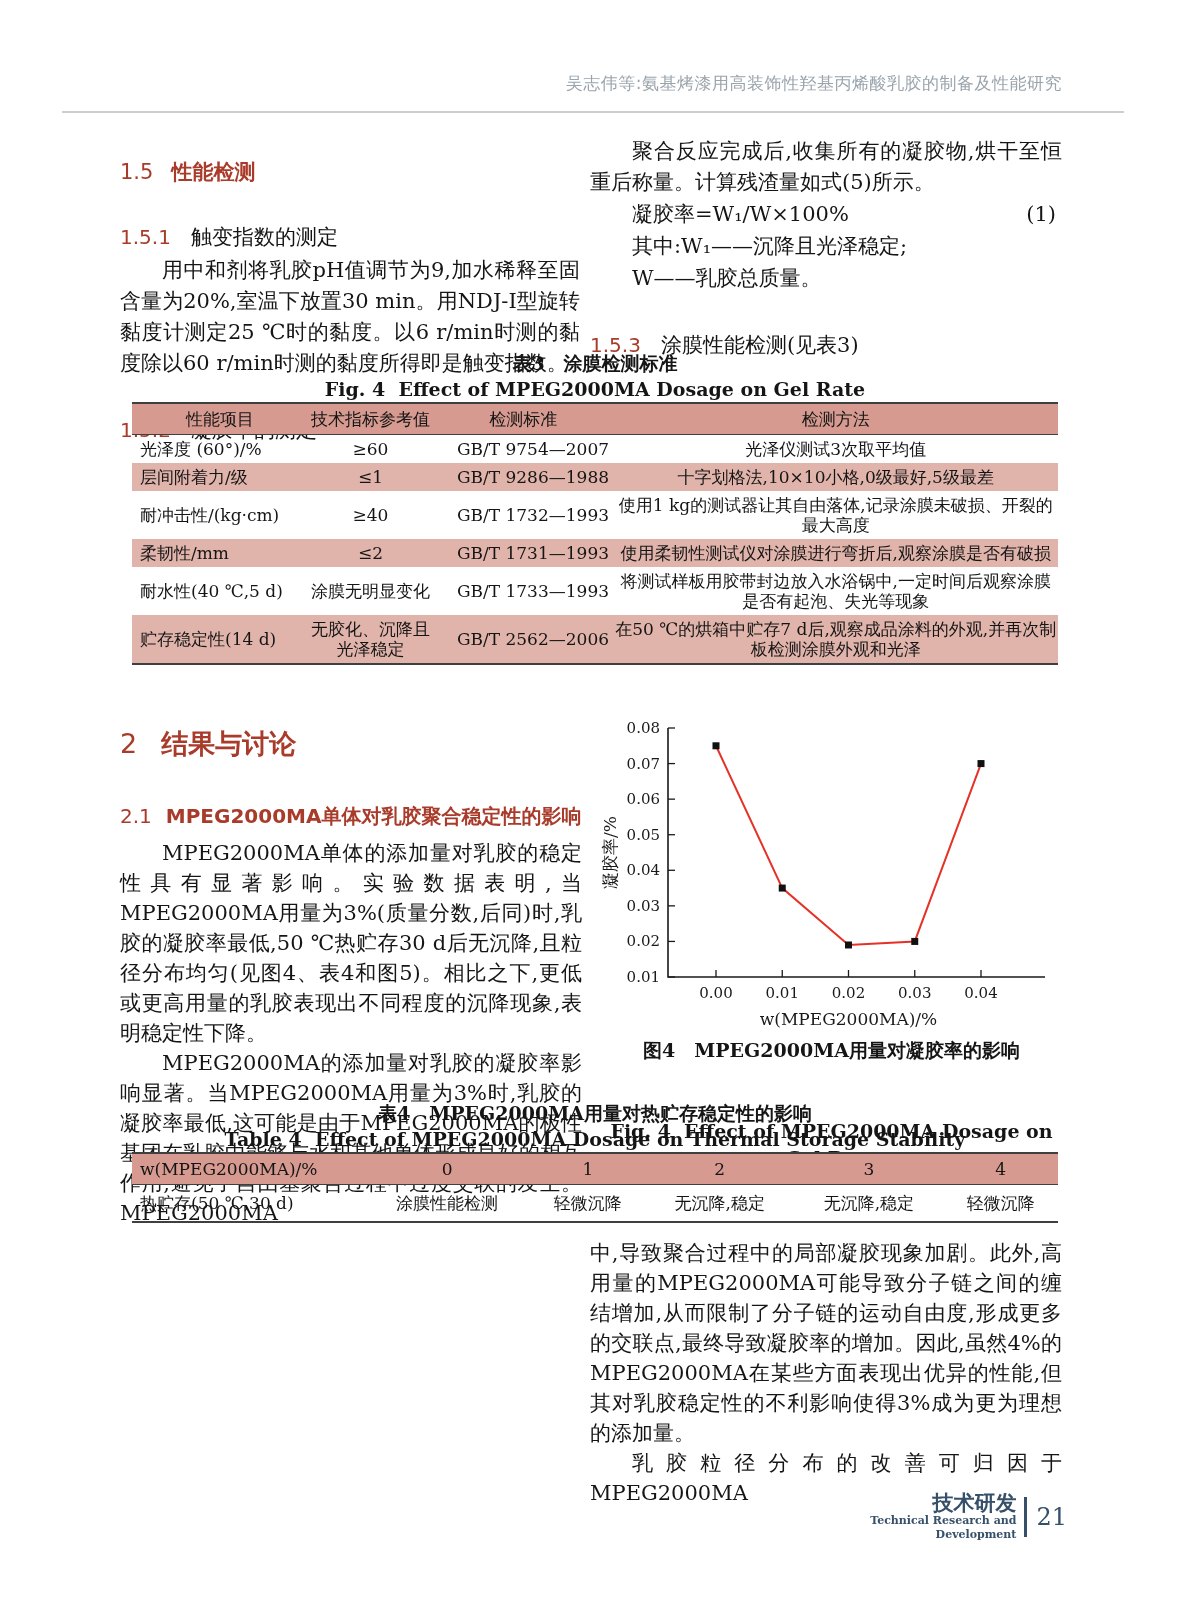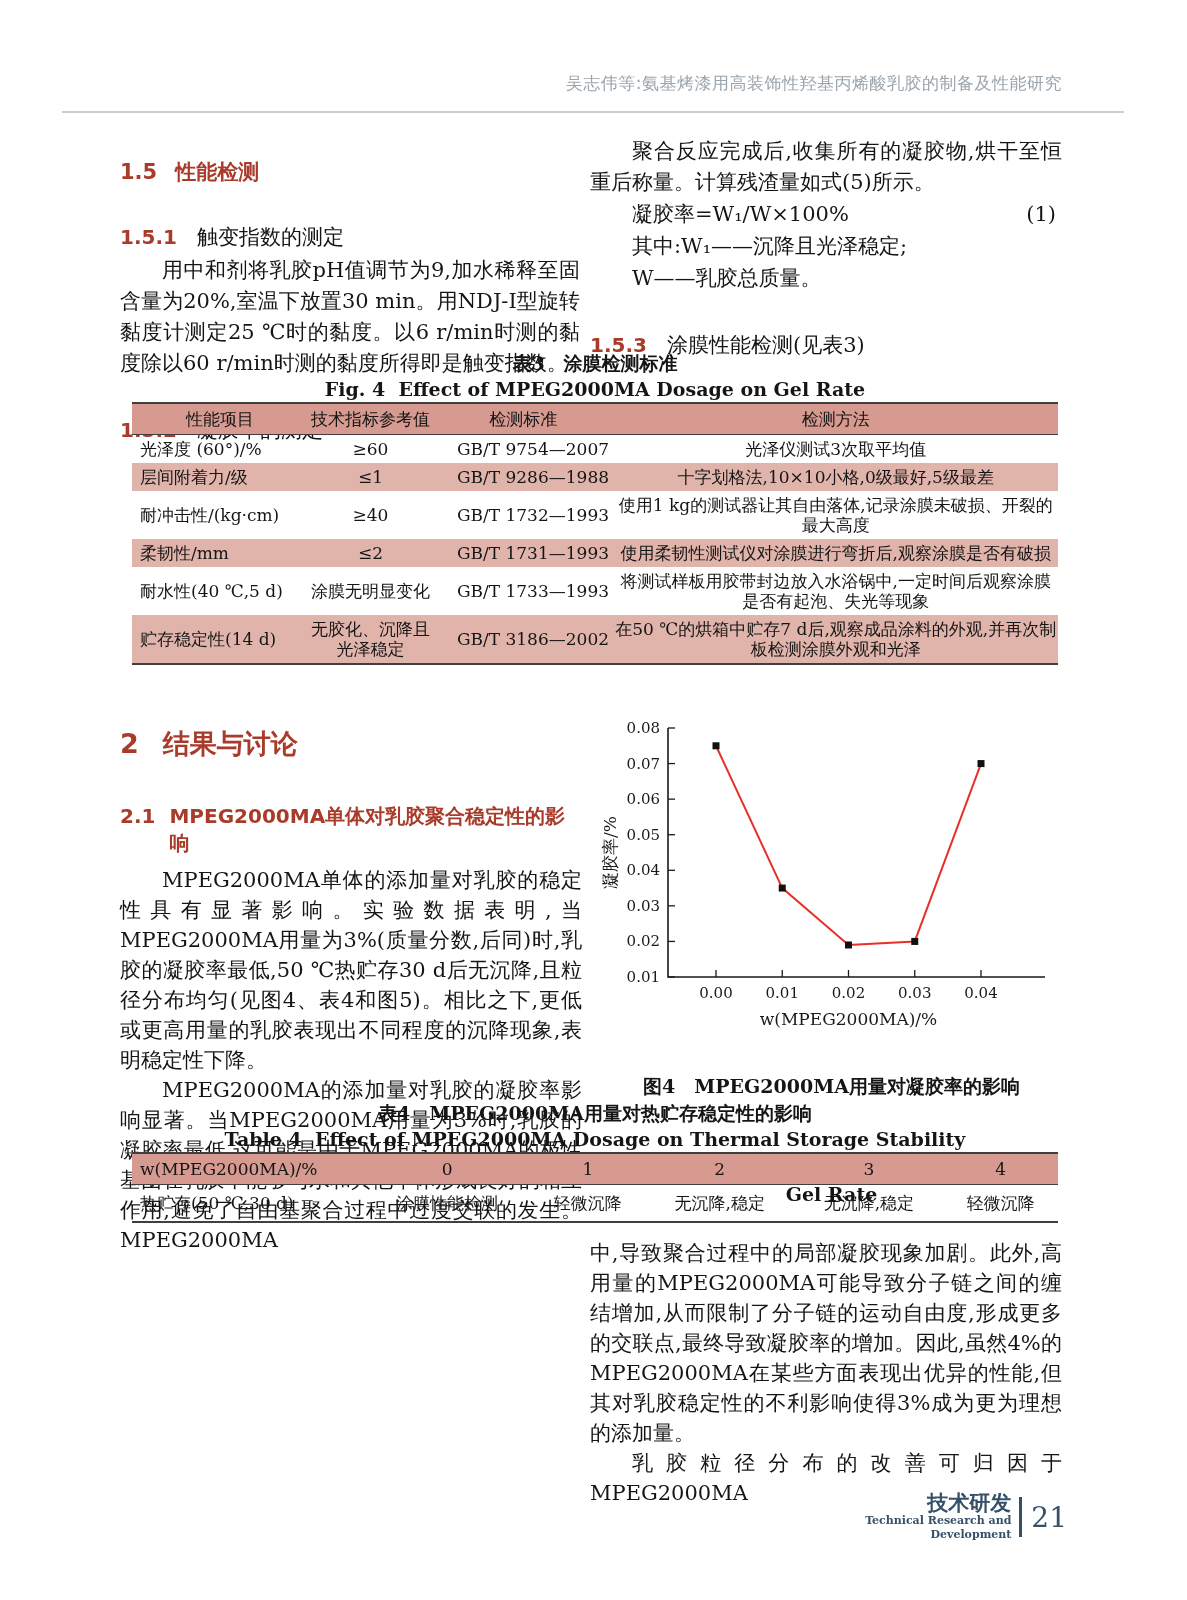--- a/index.html
+++ b/index.html
@@ -5,21 +5,21 @@
   html,body{margin:0;padding:0;background:#e9e9e9;}
   .page{
     position:relative;width:1187px;height:1600px;background:#ffffff;margin:0 auto;
     font-family:"DejaVu Serif","Liberation Serif",serif;color:var(--text,#151515);overflow:hidden;
   }
   .abs{position:absolute;}
   
   .doc-header{left:62px;top:72px;width:1062px;border-bottom:2px solid var(--rule_gray,#c8ced2);padding-bottom:16px;text-align:right;}
   .doc-header .jtitle{font-family:"DejaVu Sans","Liberation Sans",sans-serif;font-size:17px;color:var(--header_gray,#9aa4ac);padding-right:62px;letter-spacing:.5px;}
   .h-row{display:flex;align-items:baseline;}
-  .h-row .num{font-family:"DejaVu Sans","Liberation Sans",sans-serif;font-weight:bold;color:var(--accent_red,#a93b2b);margin-top:30px;}
+  .h-row .num{font-family:"DejaVu Sans","Liberation Sans",sans-serif;font-weight:normal;color:var(--accent_red,#a93b2b);margin-top:30px;}
   .h15 .num,.h15 .t{font-size:21px;}
   .h15 .t{margin-left:18px;font-family:"DejaVu Sans","Liberation Sans",sans-serif;font-weight:bold;color:var(--accent_red,#a93b2b);}
   .h-sub{margin-top:9px;}
   .h-sub .num{font-size:20px;}
   .h-sub .t{margin-left:20px;font-size:21px;color:#151515;}
   .h2row{margin-bottom:12px;}
   .h2row .num{font-size:27px;}
   .h2row .t{margin-left:24px;font-size:27px;font-family:"DejaVu Sans","Liberation Sans",sans-serif;font-weight:bold;color:var(--accent_red,#a93b2b);}
   .h21row{margin-bottom:8px;}
   .h21row .num{font-size:20px;}
@@ -42,28 +42,28 @@
   #t3 td:nth-child(3){text-align:left;padding-left:24px;}
   #t3 td:nth-child(4){padding-left:1px;padding-right:1px;}
   #t4 col.c1{width:25%;}
   #t4 th:nth-child(1),#t4 td:nth-child(1){text-align:left;padding-left:8px;}
   #t4 td{padding:8px 3px;}
   
   .chart-wrap{left:598px;top:702px;width:467px;}
   .chart-wrap svg{display:block;}
   .tick{font:15px "DejaVu Serif","Liberation Serif",serif;fill:#1a1a1a;}
   .axlabel{font:17px "DejaVu Serif","Liberation Serif",serif;fill:#1a1a1a;}
-  .fig-caption{left:598px;top:1019px;width:467px;text-align:center;font-weight:bold;font-size:19px;line-height:27px;white-space:pre-wrap;}
+  .fig-caption{left:598px;top:983px;width:467px;text-align:center;font-weight:bold;font-size:19px;line-height:27px;white-space:pre-wrap;}
   
   .footer{top:1492px;left:852px;width:215px;display:flex;align-items:center;}
   .footer .labels{flex:1;text-align:right;color:var(--footer_blue,#36506a);}
   .footer .cn{font-family:"DejaVu Sans","Liberation Sans",sans-serif;font-weight:bold;font-size:21px;line-height:22px;}
   .footer .en{font-size:11px;font-weight:600;line-height:14px;}
   .footer .bar{width:3px;height:40px;background:var(--footer_blue,#36506a);margin:0 9px 0 8px;}
-  .footer .pno{font-size:28px;color:var(--footer_blue,#36506a);}
+  .footer .pno{font-size:24px;color:var(--footer_blue,#36506a);}
 </style>
 </head>
 <body>
 
 <div class="page">
 
   <div class="abs doc-header">
     <div class="jtitle">吴志伟等:氨基烤漆用高装饰性羟基丙烯酸乳胶的制备及性能研究</div>
   </div>
 
@@ -142,21 +142,21 @@
           </tr>
           <tr>
             <td>耐水性(40 ℃,5 d)</td>
             <td>涂膜无明显变化</td>
             <td>GB/T 1733—1993</td>
             <td>将测试样板用胶带封边放入水浴锅中,一定时间后观察涂膜是否有起泡、失光等现象</td>
           </tr>
           <tr class="stripe">
             <td>贮存稳定性(14 d)</td>
             <td>无胶化、沉降且光泽稳定</td>
-            <td>GB/T 3186—2002</td>
+            <td>GB/T 2562—2006</td>
             <td>在50 ℃的烘箱中贮存7 d后,观察成品涂料的外观,并再次制板检测涂膜外观和光泽</td>
           </tr>
         </tbody>
       </table>
   </div>
 
   <div class="abs" style="left:120px;top:698px;width:462px;">
     <div class="h-row h2row">
       <span class="num">2</span>
       <span class="t">结果与讨论</span>

